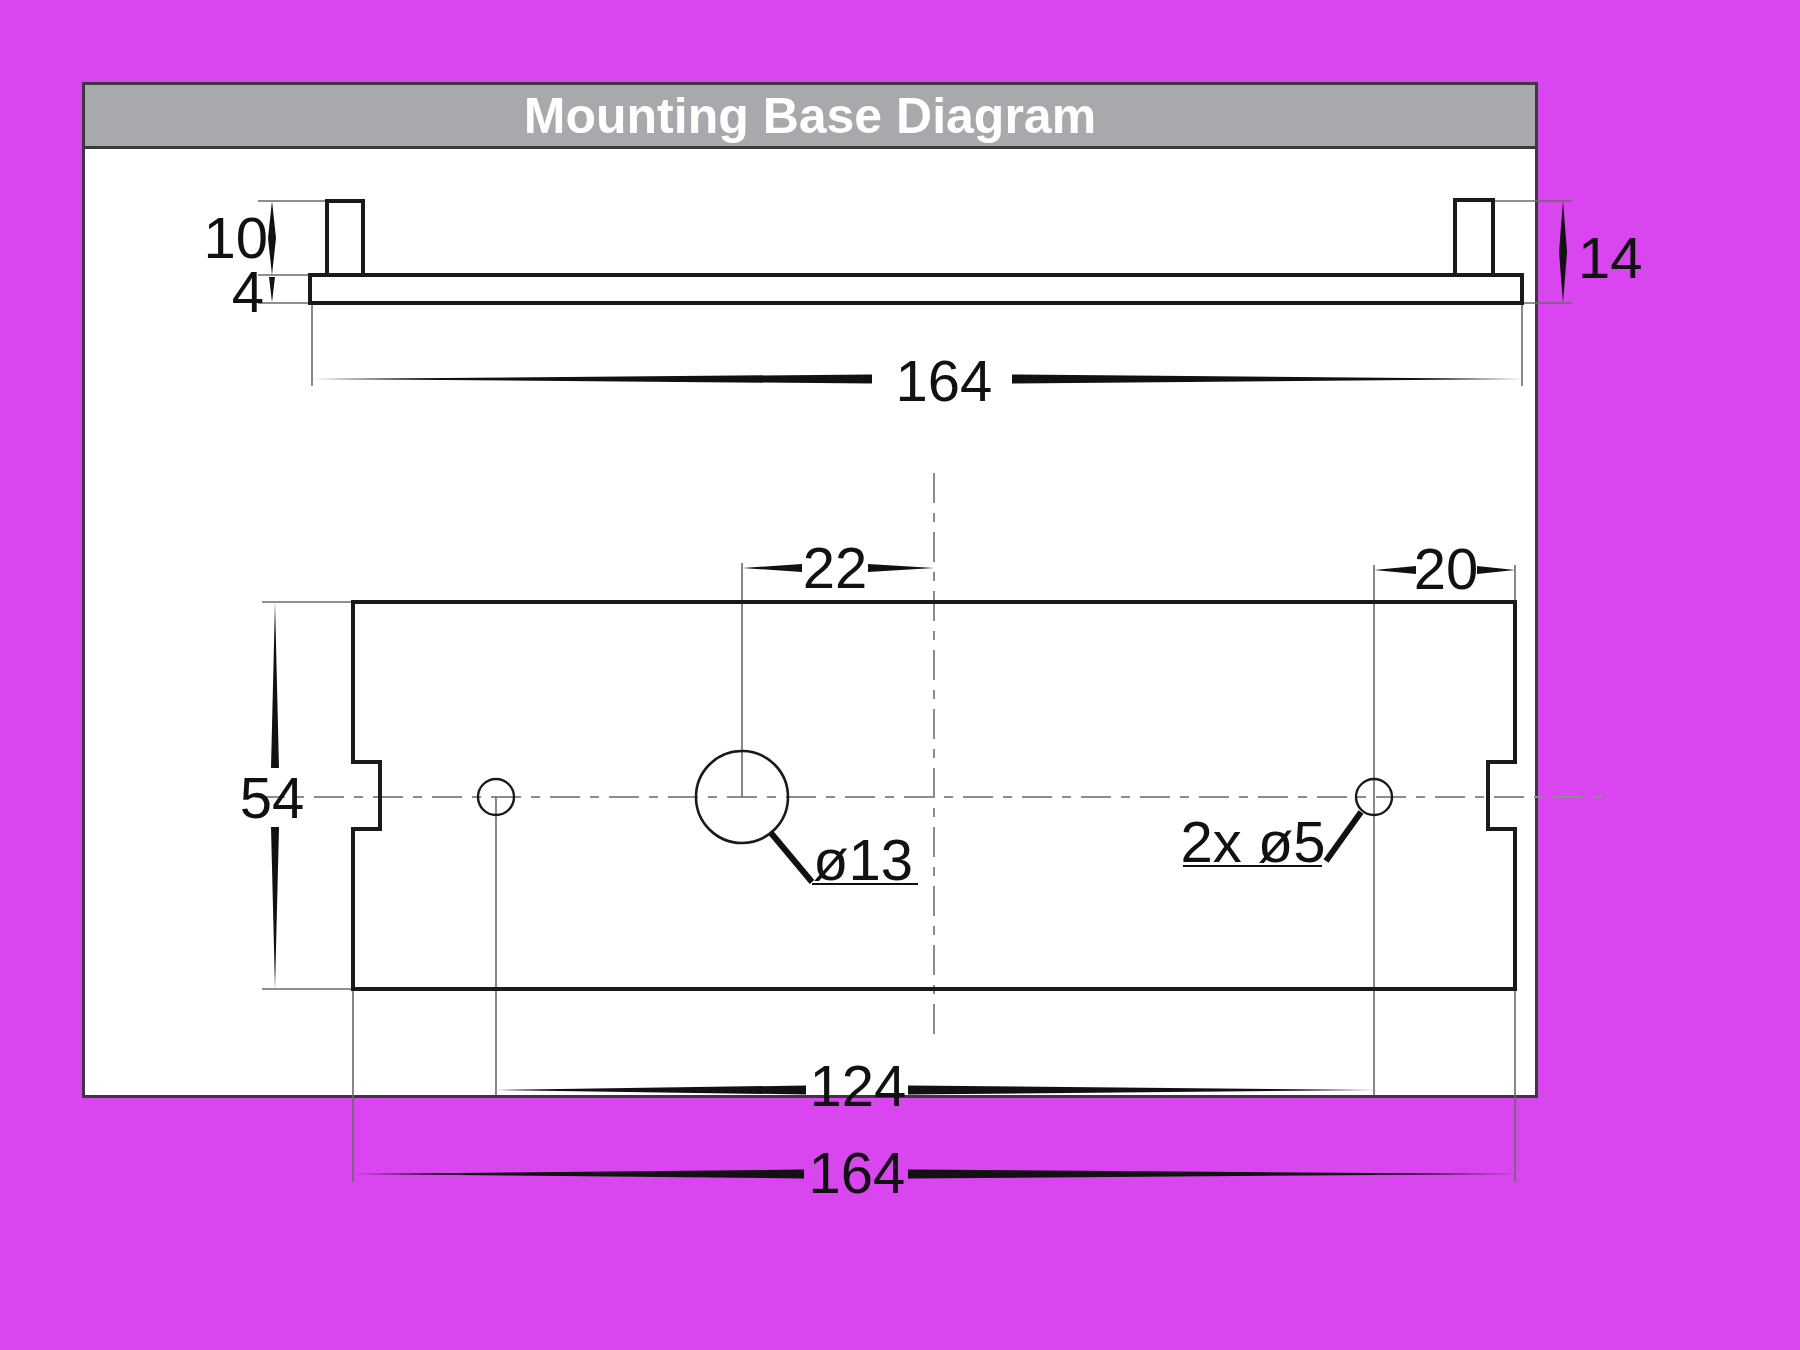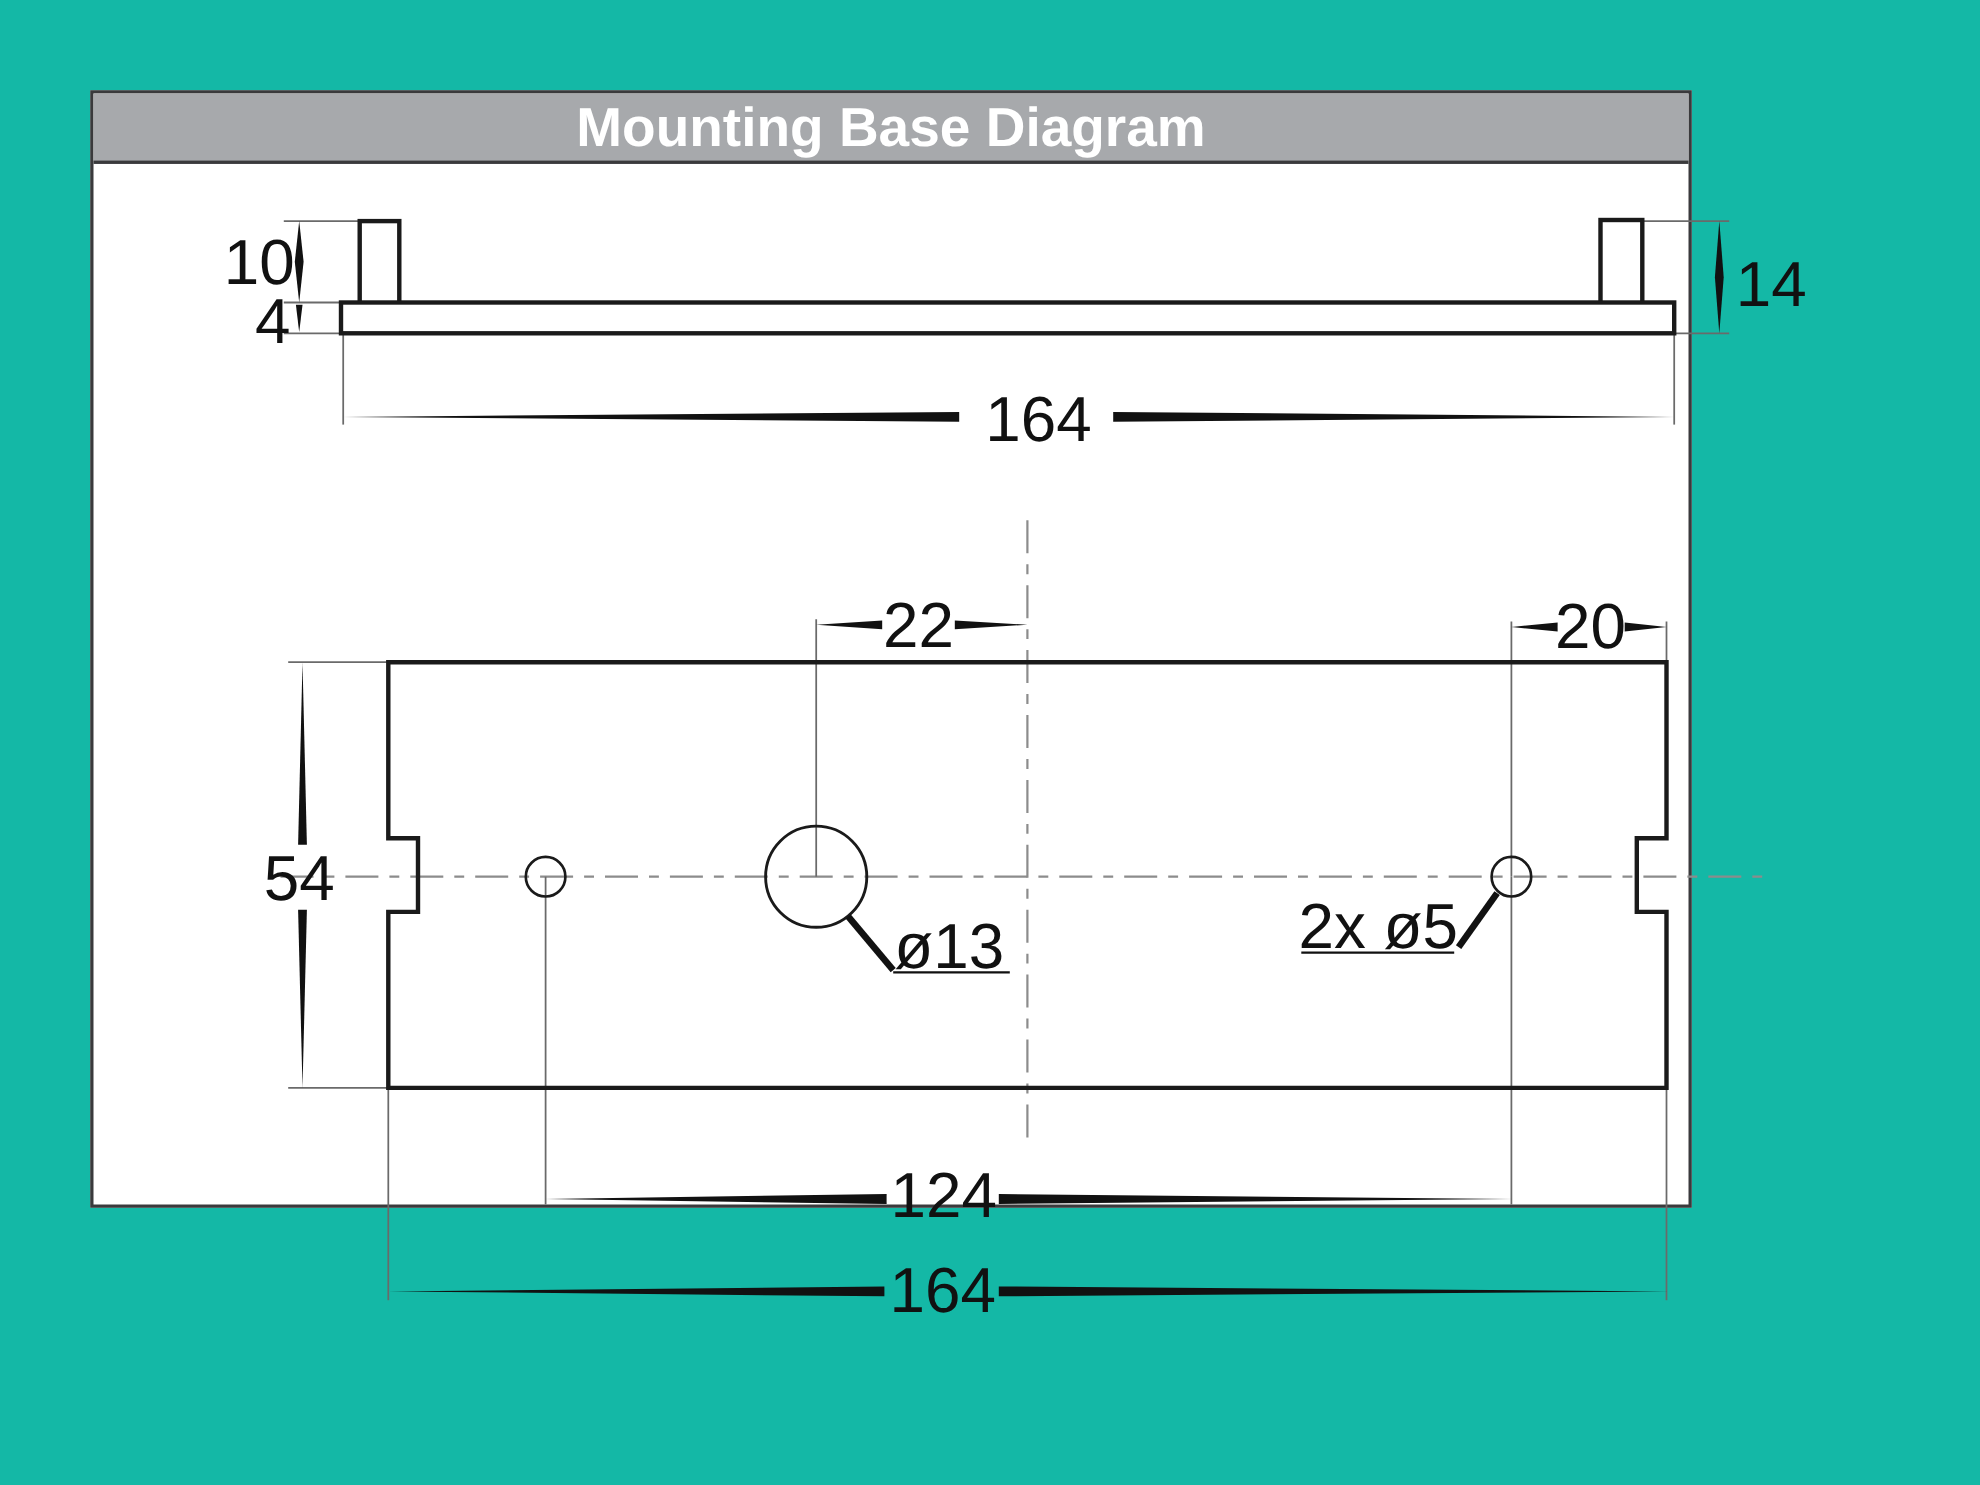--- a/index.html
+++ b/index.html
@@ -1,19 +1,19 @@
 <!DOCTYPE html>
 <html><head>
 <meta charset="utf-8">
 <style>
   html,body{margin:0;padding:0;background:#ffffff;}
   .canvas{
     position:relative;
     width:1800px;height:1350px;
-    background:#14b8a6;
+    background:#d946ef;
     font-family:"Liberation Sans", sans-serif;
     overflow:hidden;
   }
   .frame{
     position:absolute;
     left:82px;top:82px;
     width:1456px;height:1016px;
     border:3px solid #3a3a3c;
     background:#ffffff;
     box-sizing:border-box;

